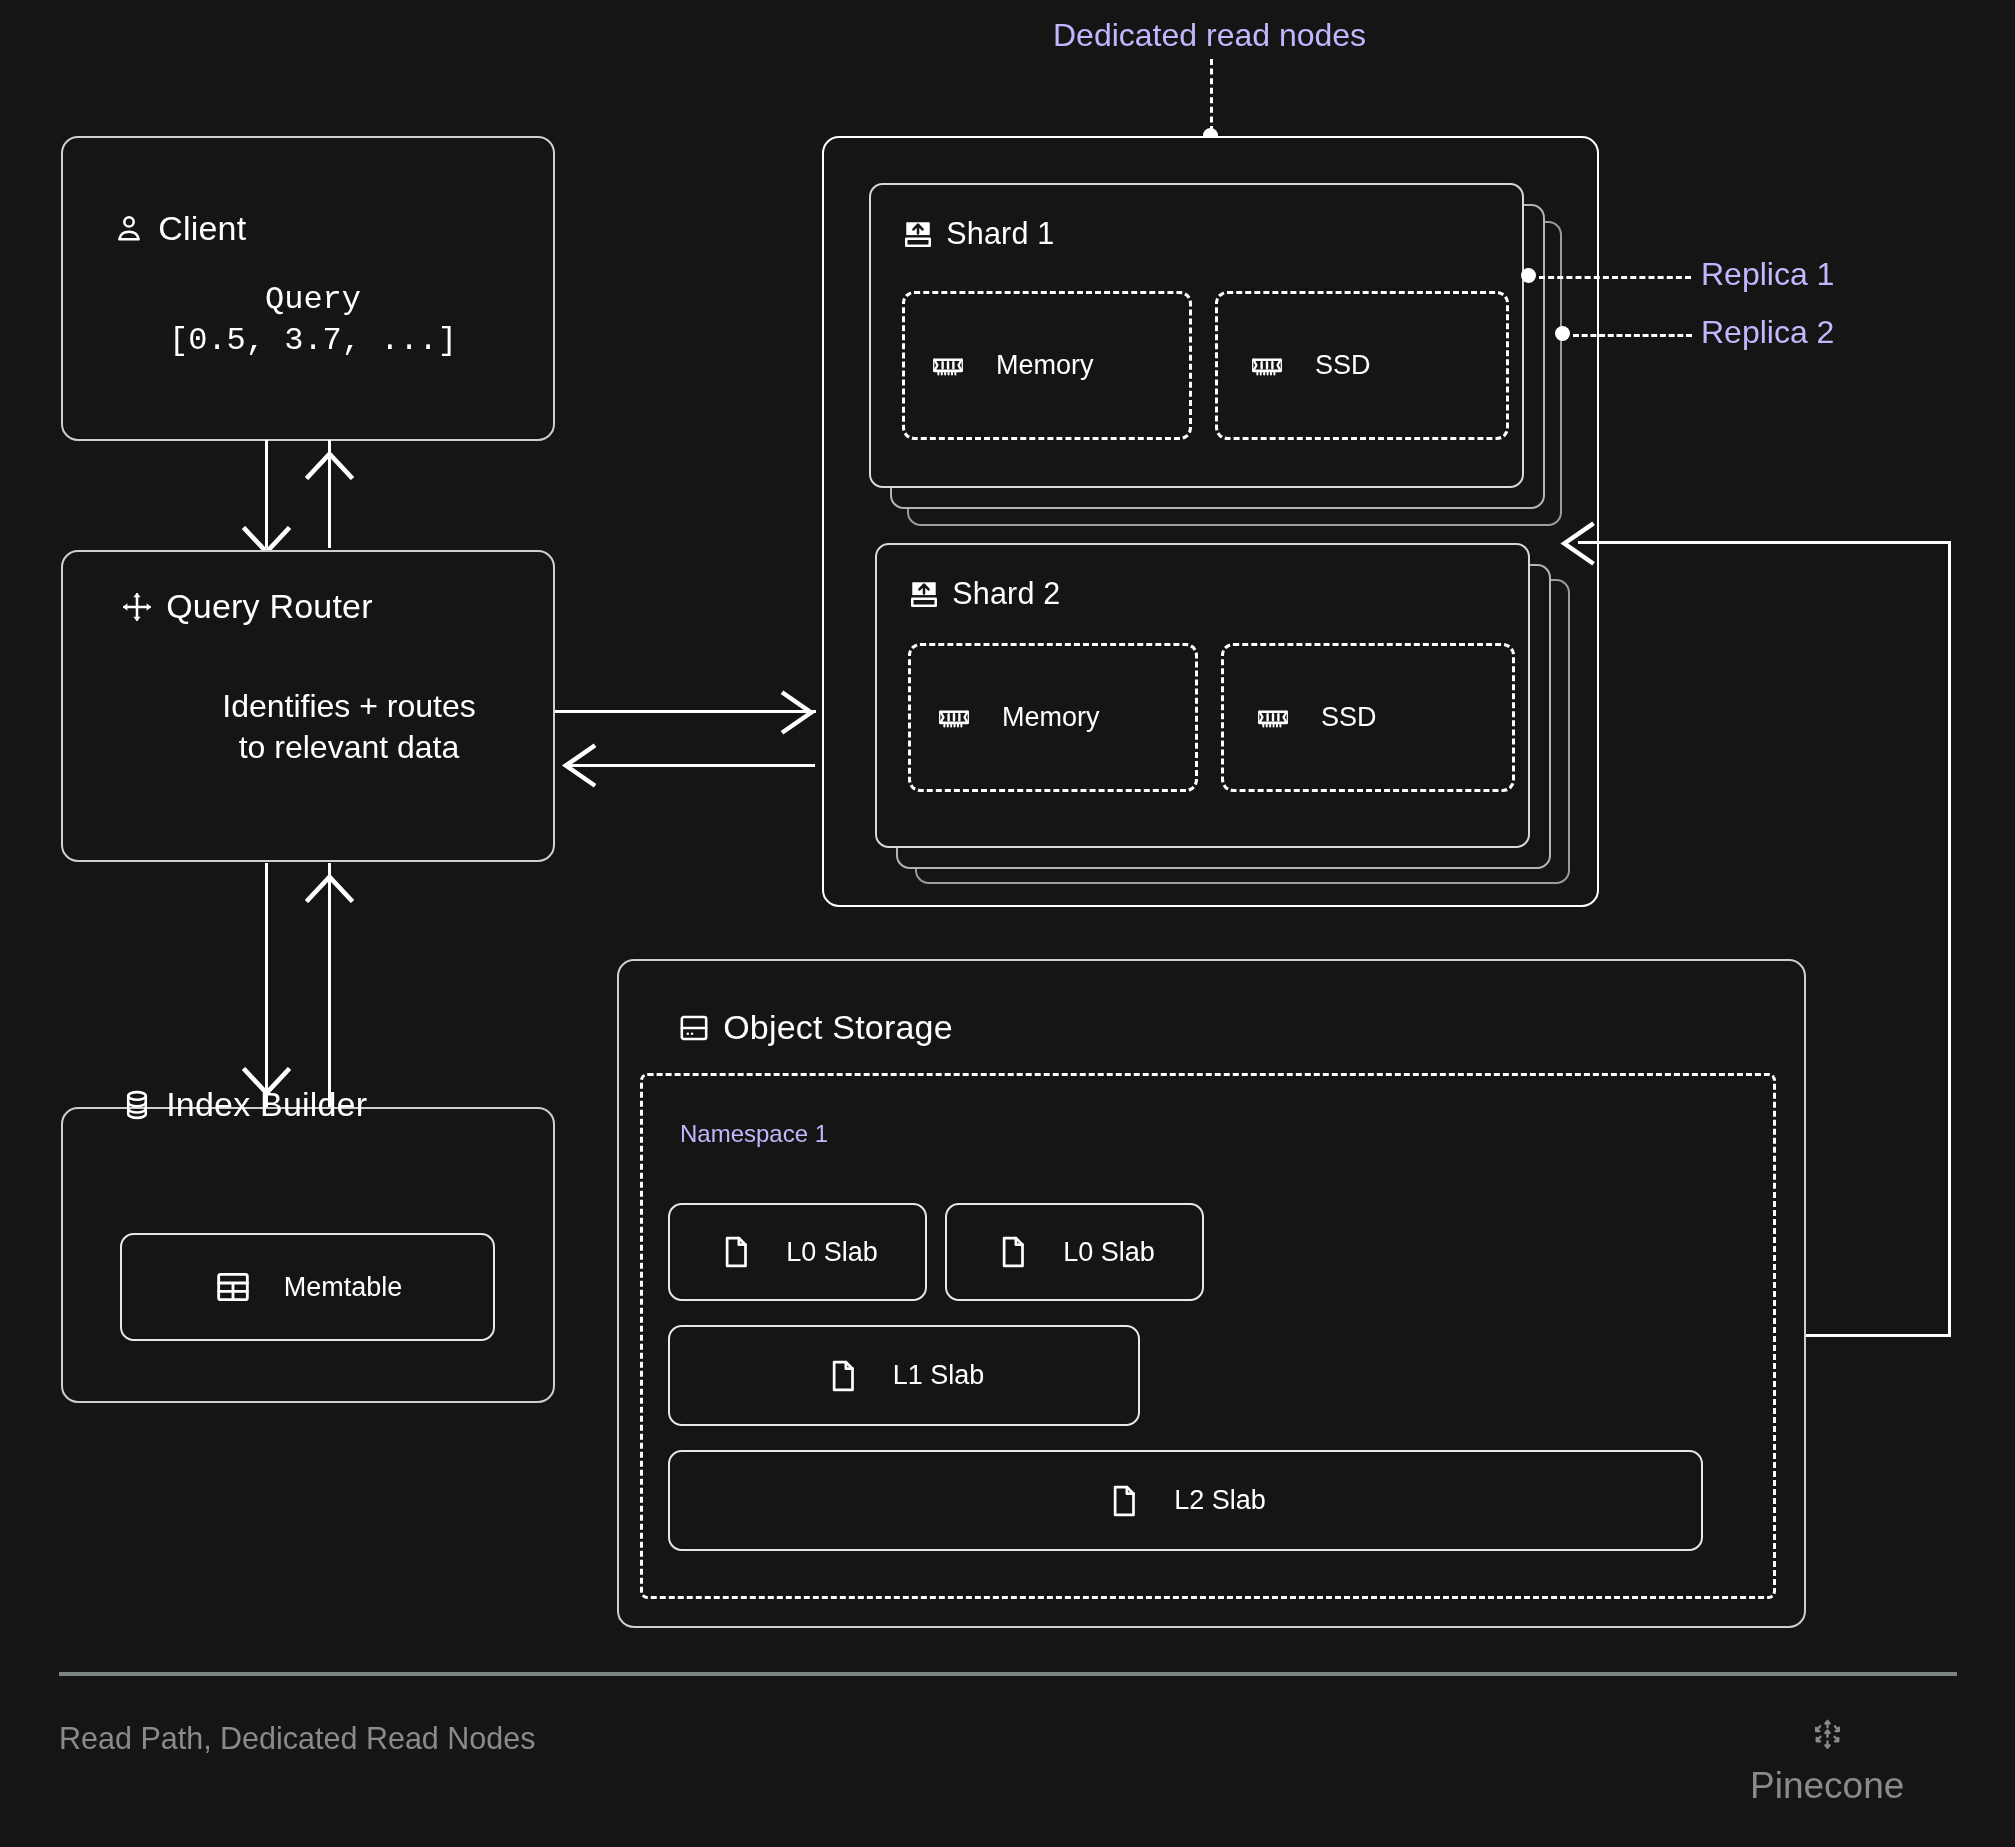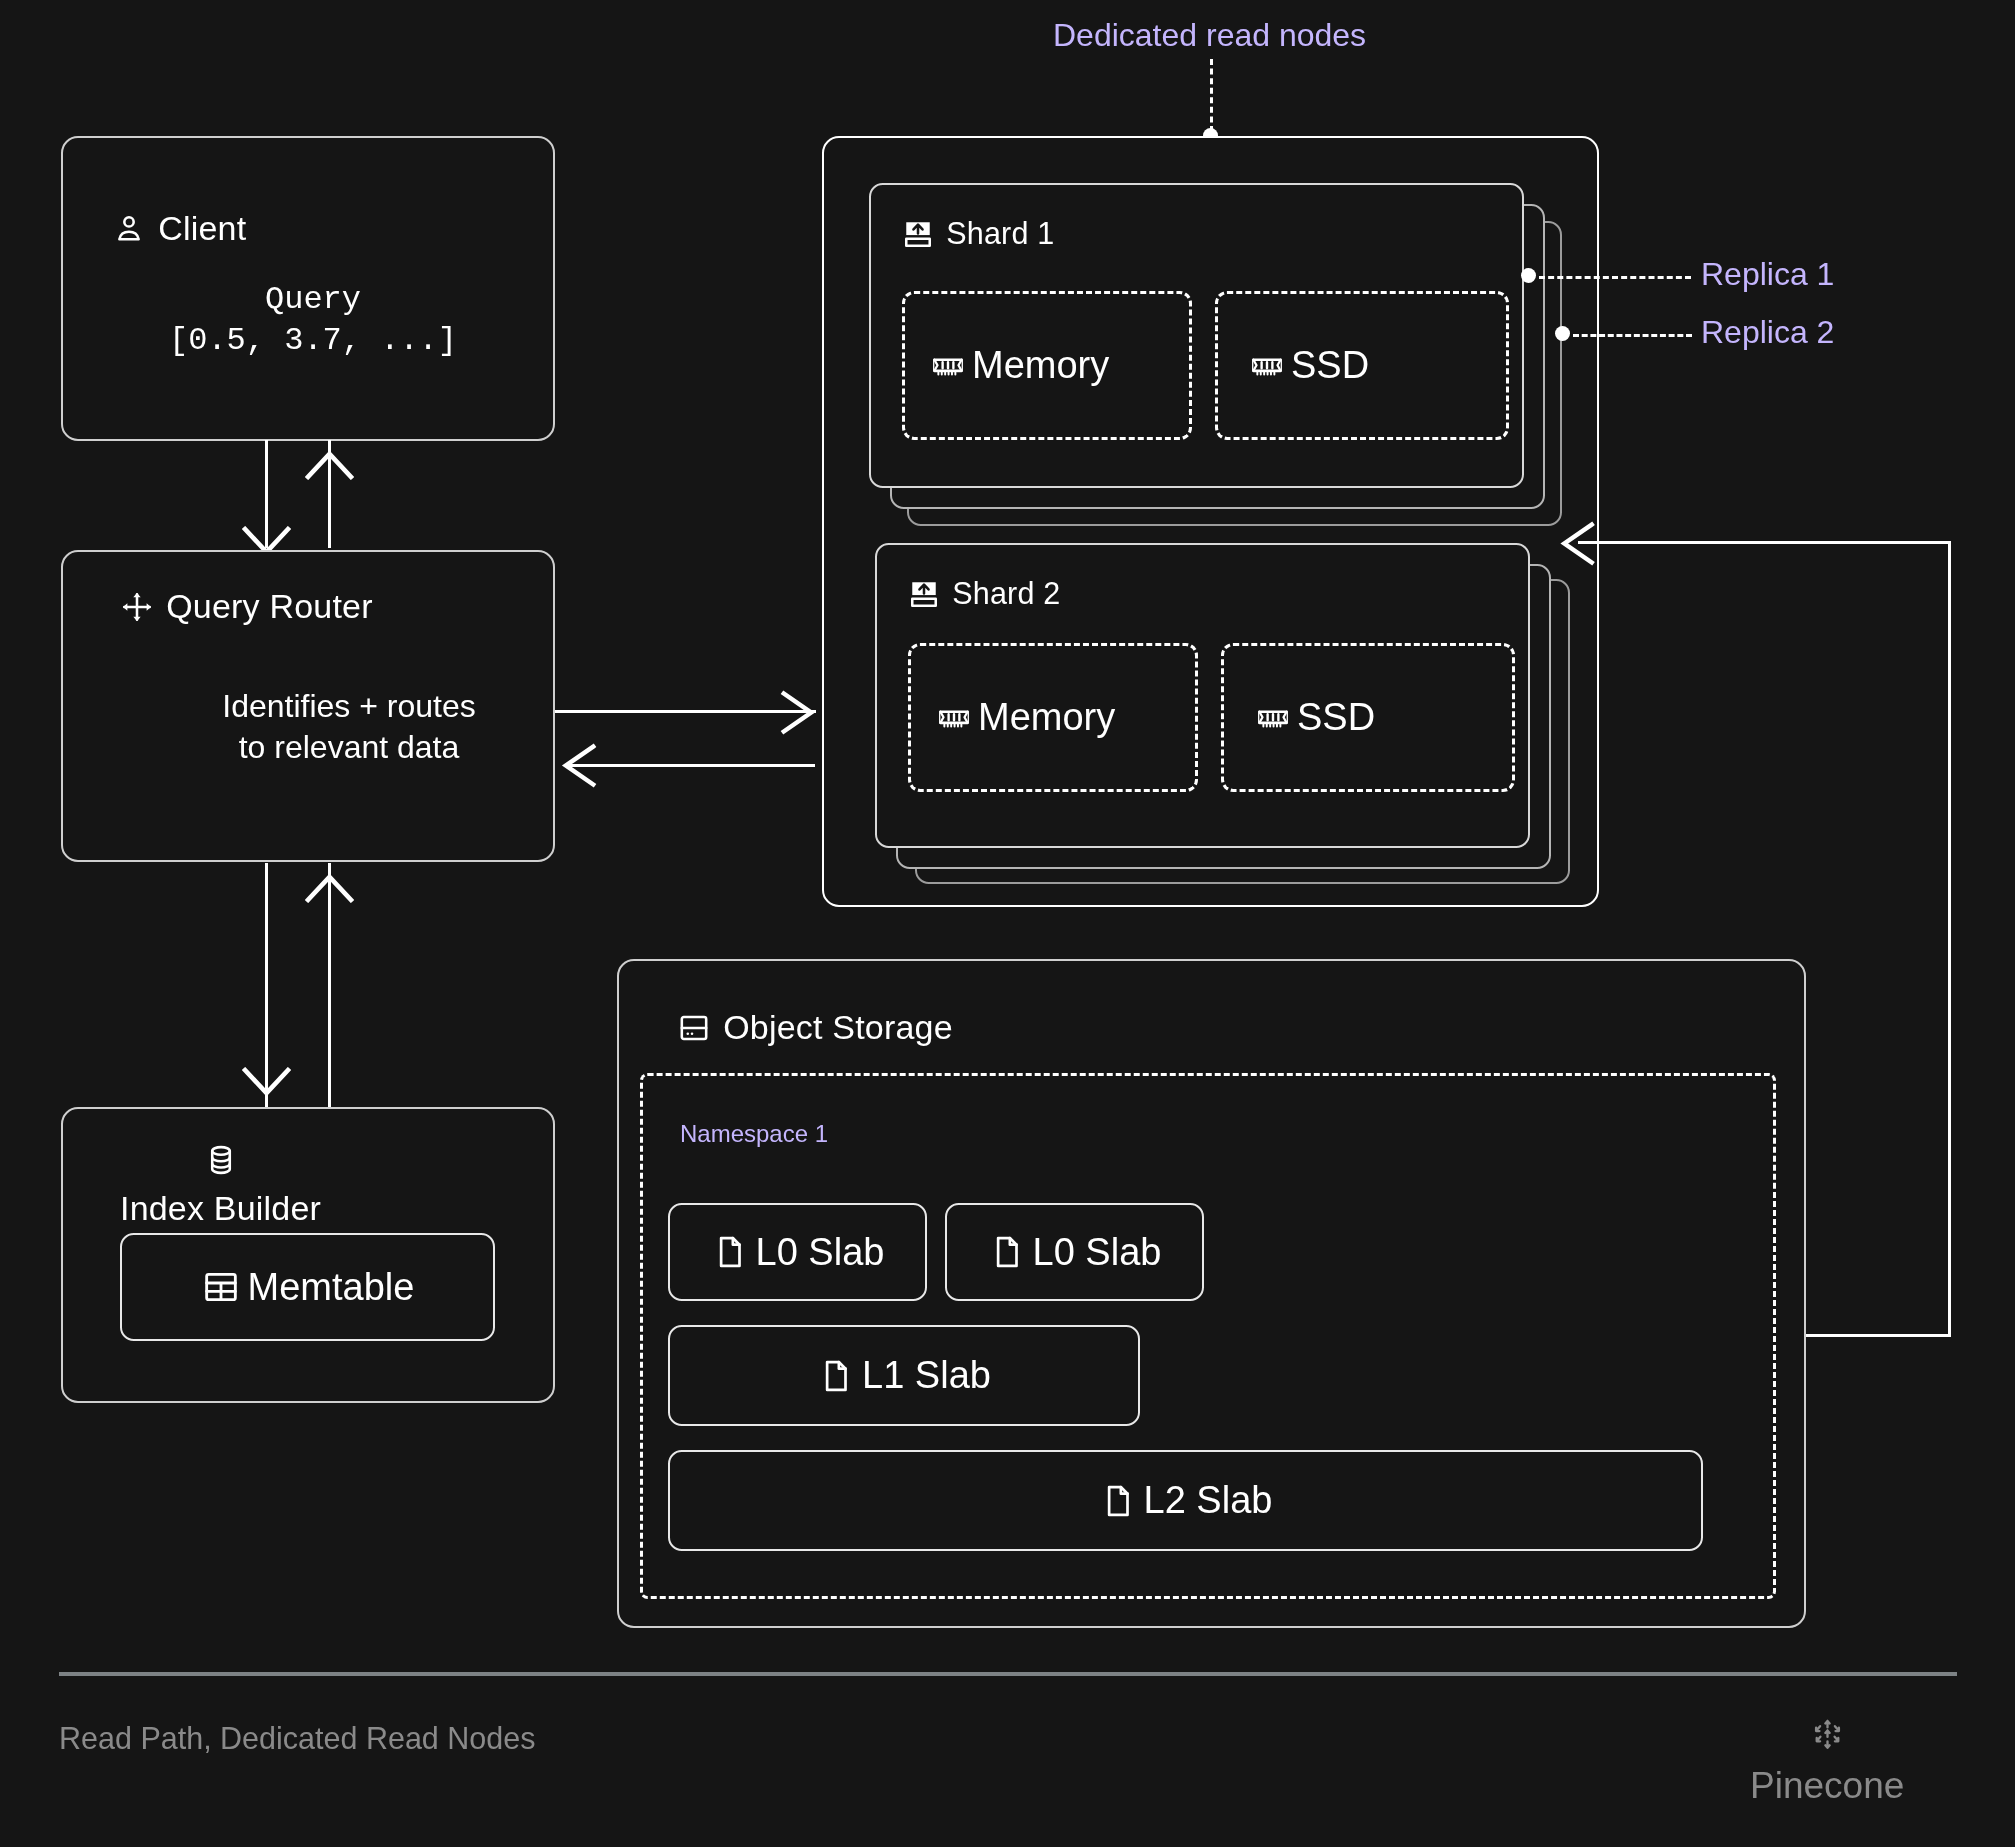--- a/index.html
+++ b/index.html
@@ -71,22 +71,22 @@
     position: absolute;
     font-size: 30.5px;
     color: #c4b5fd;
     white-space: nowrap;
   }
   .pill-label {
     position: absolute;
     display: flex;
     align-items: center;
     justify-content: center;
-    gap: 7px;
-    font-size: 38px;
+    gap: 31px;
+    font-size: 27px;
     color: #ffffff;
     inset: 0;
   }
 
   .icon { display: inline-block; flex: 0 0 auto; line-height: 0; }
 
   
   .line-h { position: absolute; height: 3px; background: #ffffff; }
   .line-v { position: absolute; width: 3px; background: #ffffff; }
   .dot-h  { position: absolute; height: 0; border-top: 3.8px dashed #ffffff; }
@@ -180,21 +180,21 @@
   <svg class="arrow" style="left:779px; top:689px;" width="43" height="47" viewBox="0 0 56 62">
     <path d="M6 6 L42 31 L6 56" fill="none" stroke="#ffffff" stroke-width="6" stroke-linecap="square"></path>
   </svg>
   <div class="line-h" style="left:564px; top:764px; width:251px;"></div>
   <svg class="arrow" style="left:555px; top:742px;" width="43" height="47" viewBox="0 0 56 62">
     <path d="M50 6 L14 31 L50 56" fill="none" stroke="#ffffff" stroke-width="6" stroke-linecap="square"></path>
   </svg>
 
   <div class="box" style="left:61px; top:1107px; width:494px; height:296px;">
   </div>
-  <div class="hdr" style="left:120px; top:1143px;flex-direction:column;">
+  <div class="hdr" style="left:120px; top:1085px;">
     <span class="icon">
       <svg width="34" height="34" viewBox="0 0 24 24" fill="none" stroke="#ffffff" stroke-width="1.8" stroke-linecap="round" stroke-linejoin="round">
         <ellipse cx="12" cy="5.6" rx="6.2" ry="2.7"></ellipse>
         <path d="M5.8 5.6v12.8c0 1.5 2.8 2.7 6.2 2.7s6.2-1.2 6.2-2.7V5.6"></path>
         <path d="M5.8 10.2c0 1.5 2.8 2.7 6.2 2.7s6.2-1.2 6.2-2.7"></path>
         <path d="M5.8 14.6c0 1.5 2.8 2.7 6.2 2.7s6.2-1.2 6.2-2.7"></path>
       </svg>
     </span>
     <span>Index Builder</span>
   </div>

